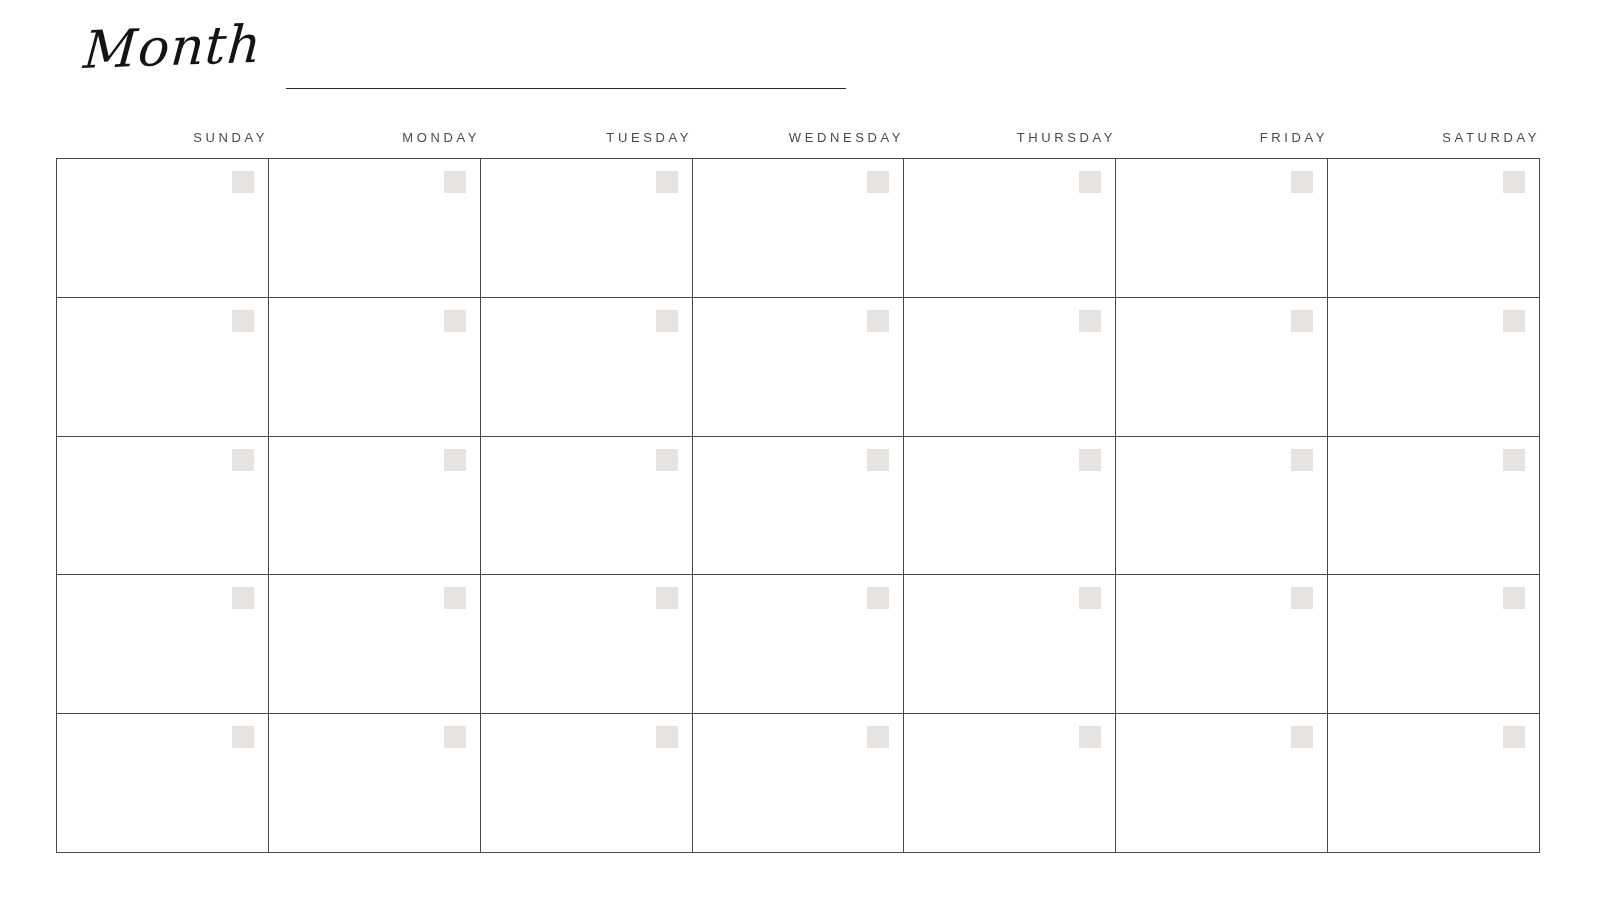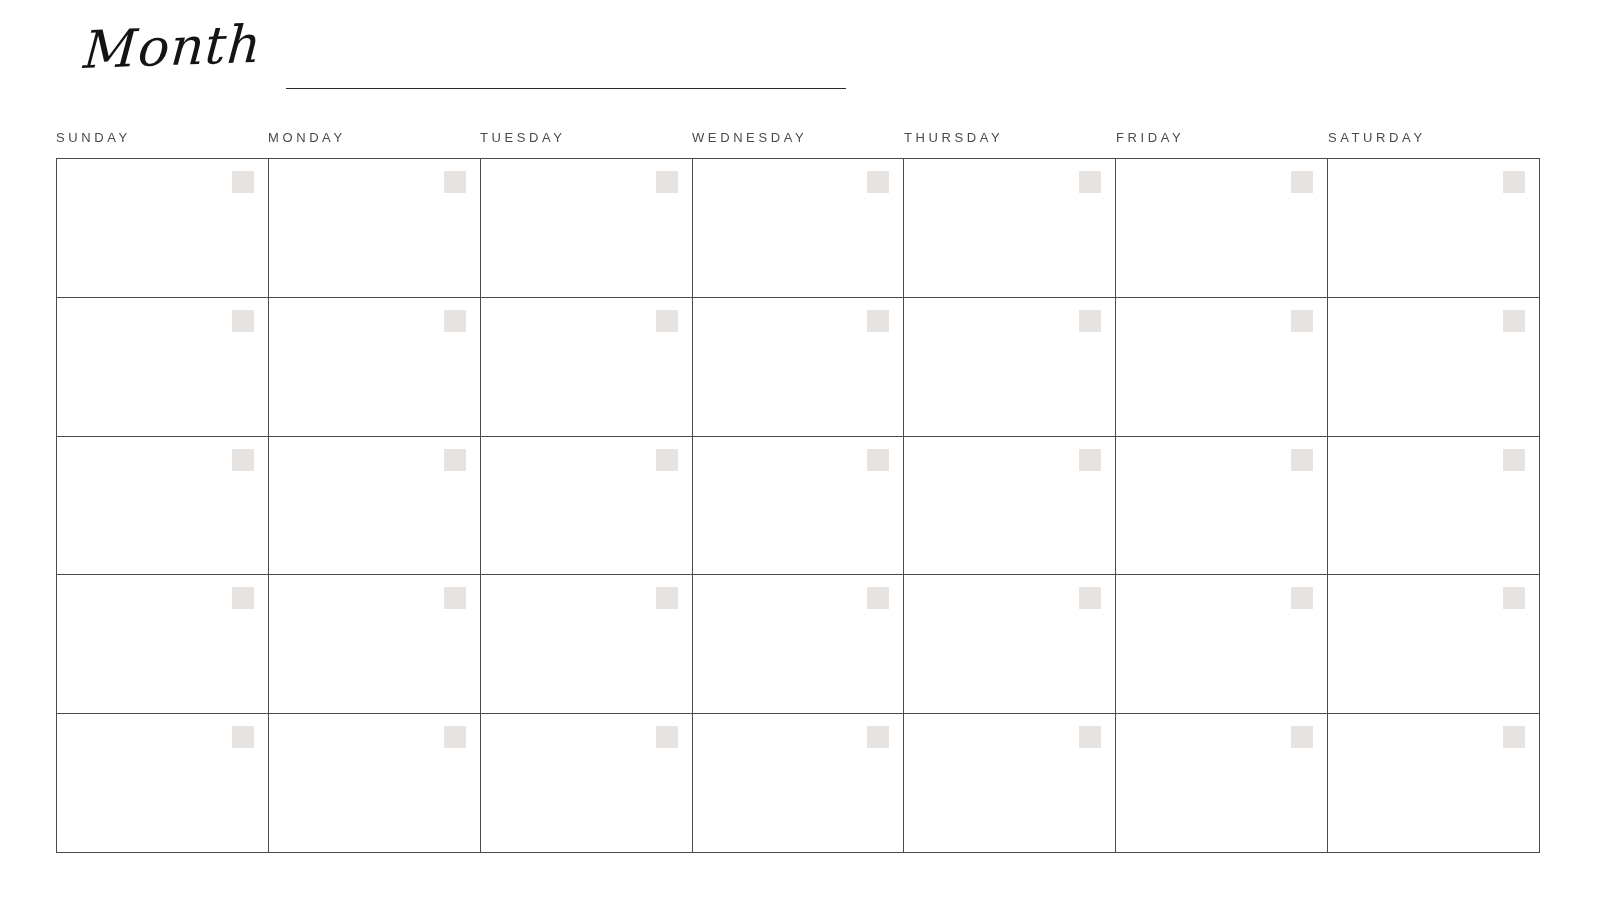--- a/index.html
+++ b/index.html
@@ -58,21 +58,21 @@
   .weekdays {
     position: absolute;
     left: 56px;
     top: 130px;
     width: 1484px;
     display: grid;
     grid-template-columns: repeat(7, 1fr);
   }
 
   .weekday {
-    text-align: left;
+    text-align: right;
     font-size: 13px;
     letter-spacing: 3.6px;
     color: #4a4a4a;
     font-weight: 400;
     text-transform: uppercase;
   }
 
   
   .grid {
     position: absolute;

